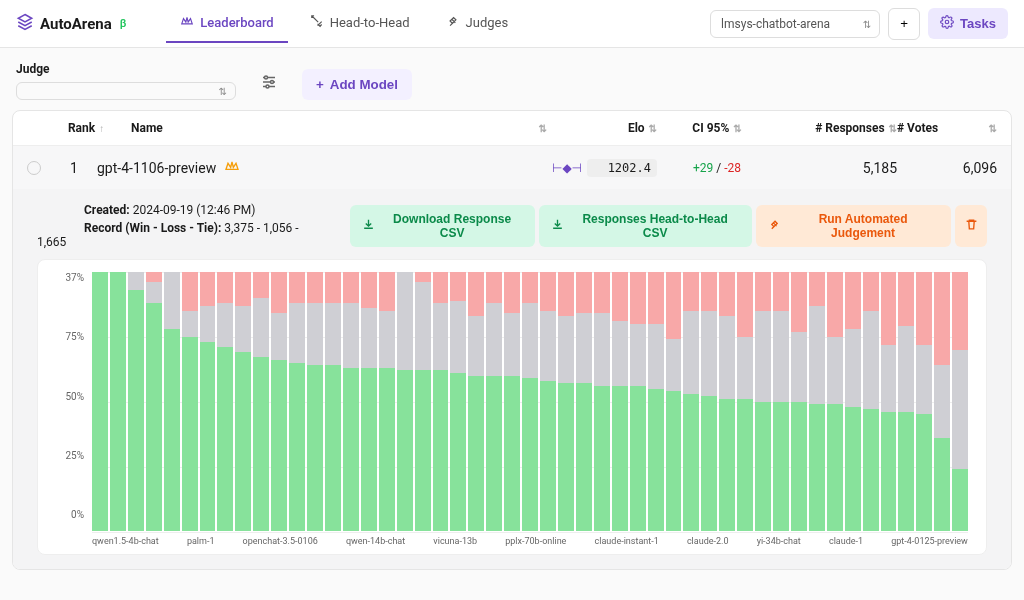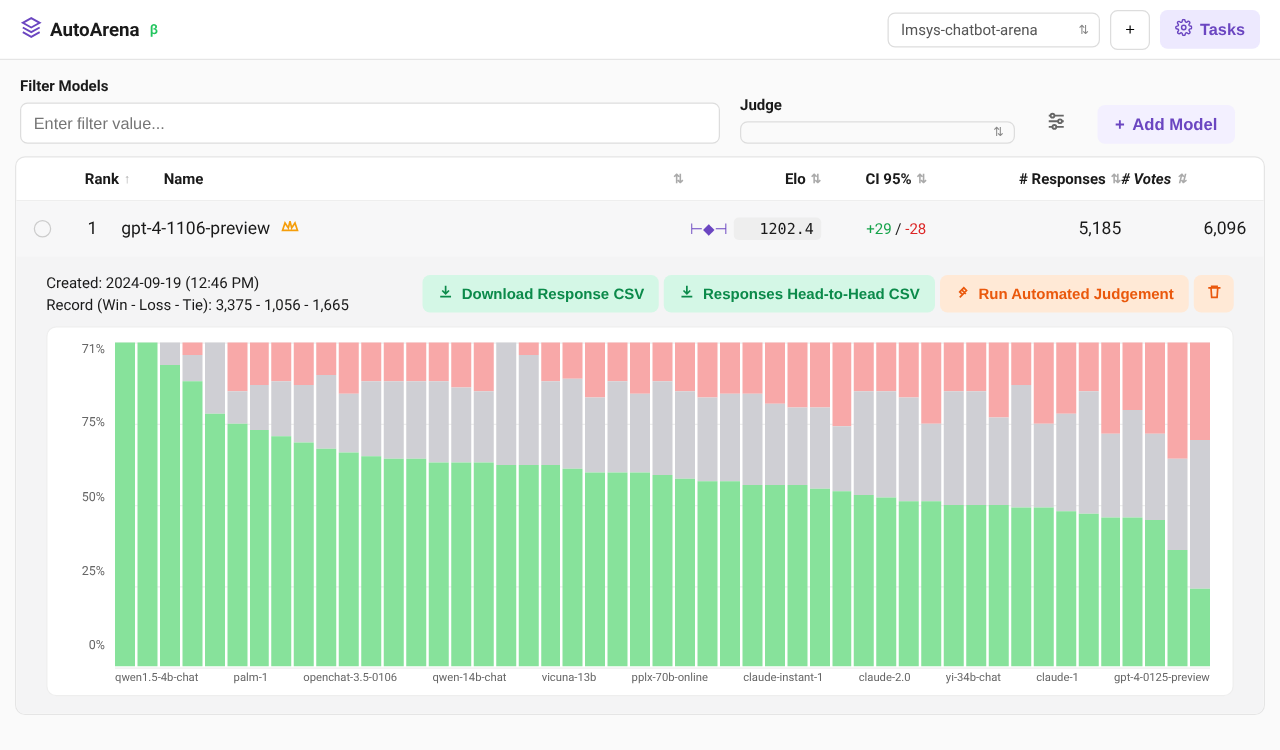--- a/index.html
+++ b/index.html
@@ -25,36 +25,36 @@
 .add-model-btn { display: flex; align-items: center; gap: 6px; background: #f3f0ff; color: #6b46c1; border: none; border-radius: 6px; padding: 8px 14px; font-weight: 600; cursor: pointer; }
 .table-wrap { margin: 0 12px; border: 1px solid #e5e5e5; border-radius: 8px; overflow: hidden; background: #fff; }
 .thead { display: flex; padding: 10px 14px; font-size: 12px; font-weight: 700; border-bottom: 1px solid #eee; }
 .th { display: flex; align-items: center; gap: 4px; }
 .sort-icon { color: #aaa; font-size: 10px; }
 .col-rank { width: 70px; justify-content: center; }
 .col-name { flex: 1; padding-left: 10px; }
 .col-elo { width: 110px; justify-content: flex-end; }
 .col-ci { width: 120px; justify-content: center; }
 .col-resp { width: 120px; justify-content: flex-end; }
-.col-votes { width: 100px; justify-content: flex-start; font-style: italic; }
+.col-votes { width: 100px; justify-content: space-between; }
 .row { display: flex; align-items: center; padding: 12px 14px; background: #f7f7f8; }
 .row .radio { width: 14px; height: 14px; border: 1.5px solid #ccc; border-radius: 50%; margin-right: 10px; }
 .rank-cell { width: 46px; text-align: center; font-size: 14px; }
 .name-cell { flex: 1; display: flex; align-items: center; gap: 8px; font-size: 14px; }
 .crown { color: #f59e0b; }
 .elo-spark { width: 40px; text-align:center; color:#6b46c1; font-size:12px; }
 .elo-cell { width: 70px; text-align: right; font-family: monospace; background:#eee; border-radius:4px; padding:2px 6px; font-size:12px; }
 .ci-cell { width: 120px; text-align: center; font-size: 12px; }
 .ci-plus { color: #16a34a; }
 .ci-minus { color: #dc2626; }
 .resp-cell { width: 120px; text-align: right; font-size: 14px; }
 .votes-cell { width: 100px; text-align: right; font-size: 14px; }
 .detail { padding: 14px 24px; background: #f4f4f5; }
 .meta-row { display: flex; align-items: center; gap: 24px; font-size: 12px; margin-bottom: 10px; }
-.meta-label { font-weight: 400; }
+.meta-label { font-weight: 700; margin-left: 47px; }
 .action-btns { margin-left: auto; display: flex; gap: 4px; }
 .pill-btn { display: flex; align-items: center; gap: 6px; border: none; border-radius: 6px; padding: 7px 12px; font-size: 12px; font-weight: 600; cursor: pointer; }
 .pill-green { background: #d4f7e6; color: #0b8a4a; }
 .pill-orange { background: #ffe9d6; color: #ea580c; }
 .pill-trash { background: #ffe9d6; color: #ea580c; width:32px; justify-content:center; padding:7px; }
 .chart-card { background: #fff; border: 1px solid #eee; border-radius: 8px; padding: 12px 18px 8px; margin-top: 2px; }
 .chart-header { display: flex; align-items: center; margin-bottom: 6px; }
 .chart-title { flex: 1; text-align: center; font-size: 13px; font-weight: 600; }
 .show-pct { font-size: 11px; color: #888; font-style: italic; margin-right: 8px; }
 .toggle-check { width: 18px; height: 18px; background: #6b46c1; border-radius: 4px; display: inline-flex; align-items: center; justify-content: center; color: #fff; font-size: 11px; }
@@ -75,43 +75,59 @@
 <div class="header">
   <div class="logo">
     <span class="logo-icon">
       <svg width="18" height="18" viewBox="0 0 24 24" fill="none" stroke="currentColor" stroke-width="2">
           <path d="M12 2l9 5-9 5-9-5 9-5zM3 12l9 5 9-5M3 17l9 5 9-5"></path>
         </svg>
     </span>
     <span>AutoArena</span>
     <span class="beta">β</span>
   </div>
+  <div class="nav">
+    <div class="nav-item active">
+      <span><svg width="14" height="14" viewBox="0 0 24 24" fill="none" stroke="currentColor" stroke-width="2">
+            <path d="M3 17l3-9 4 6 2-8 2 8 4-6 3 9z"></path>
+          </svg></span>
+      <span>Leaderboard</span>
+    </div>
+    <div class="nav-item">
+      <span><svg width="14" height="14" viewBox="0 0 24 24" fill="none" stroke="currentColor" stroke-width="2">
+            <path d="M14 14L3 3m0 4V3h4m10 18l3-3m-7-1l5 5m2-9l-7 7"></path>
+          </svg></span>
+      <span>Head-to-Head</span>
+    </div>
+    <div class="nav-item">
+      <span><svg width="14" height="14" viewBox="0 0 24 24" fill="none" stroke="currentColor" stroke-width="2">
+            <path d="M14 13l-7 7m3-11l6 6m-9-3l6-6 4 4-6 6z"></path>
+          </svg></span>
+      <span>Judges</span>
+    </div>
+  </div>
   <div class="header-right">
     <div class="select-box">
       <span>lmsys-chatbot-arena</span>
       <span class="select-caret">⇅</span>
     </div>
     <button class="icon-btn">
       <span>+</span>
     </button>
     <button class="tasks-btn">
       <span><svg width="14" height="14" viewBox="0 0 24 24" fill="none" stroke="currentColor" stroke-width="2">
             <circle cx="12" cy="12" r="3"></circle>
             <path d="M19.4 15a1.7 1.7 0 00.3 1.8l.1.1a2 2 0 11-2.8 2.8l-.1-.1a1.7 1.7 0 00-1.8-.3 1.7 1.7 0 00-1 1.5V21a2 2 0 11-4 0v-.1a1.7 1.7 0 00-1-1.5 1.7 1.7 0 00-1.8.3l-.1.1a2 2 0 11-2.8-2.8l.1-.1a1.7 1.7 0 00.3-1.8 1.7 1.7 0 00-1.5-1H3a2 2 0 110-4h.1a1.7 1.7 0 001.5-1 1.7 1.7 0 00-.3-1.8l-.1-.1a2 2 0 112.8-2.8l.1.1a1.7 1.7 0 001.8.3h0a1.7 1.7 0 001-1.5V3a2 2 0 114 0v.1a1.7 1.7 0 001 1.5 1.7 1.7 0 001.8-.3l.1-.1a2 2 0 112.8 2.8l-.1.1a1.7 1.7 0 00-.3 1.8v0a1.7 1.7 0 001.5 1H21a2 2 0 110 4h-.1a1.7 1.7 0 00-1.5 1z"></path>
           </svg></span>
       <span>Tasks</span>
     </button>
   </div>
 </div>
 
 <div class="filters">
-  <div class="filter-col">
-    <span class="filter-label">Filter Models</span>
-    <input class="filter-input" placeholder="Enter filter value..." style="">
-  </div>
   <div class="filter-col">
     <span class="filter-label">Judge</span>
     <div class="judge-select">
       <span class="select-caret">⇅</span>
     </div>
   </div>
   <button class="settings-btn">
     <span><svg width="18" height="18" viewBox="0 0 24 24" fill="none" stroke="currentColor" stroke-width="2">
           <line x1="4" y1="6" x2="20" y2="6"></line>
           <line x1="4" y1="12" x2="20" y2="12"></line>
@@ -203,21 +219,21 @@
           <span><svg width="13" height="13" viewBox="0 0 24 24" fill="none" stroke="currentColor" stroke-width="2.5">
                 <path d="M3 6h18M8 6V4h8v2m-9 0l1 14h8l1-14"></path>
               </svg></span>
         </button>
       </div>
     </div>
 
     <div class="chart-card">
       <div class="chart-body">
         <div class="y-axis">
-          <span>71%</span>
+          <span>37%</span>
           <span>75%</span>
           <span>50%</span>
           <span>25%</span>
           <span>0%</span>
         </div>
         <div class="bars-area">
           <div class="grid-line" style="top:0%"></div>
           <div class="grid-line" style="top:25%"></div>
           <div class="grid-line" style="top:50%"></div>
           <div class="grid-line" style="top:75%"></div>

